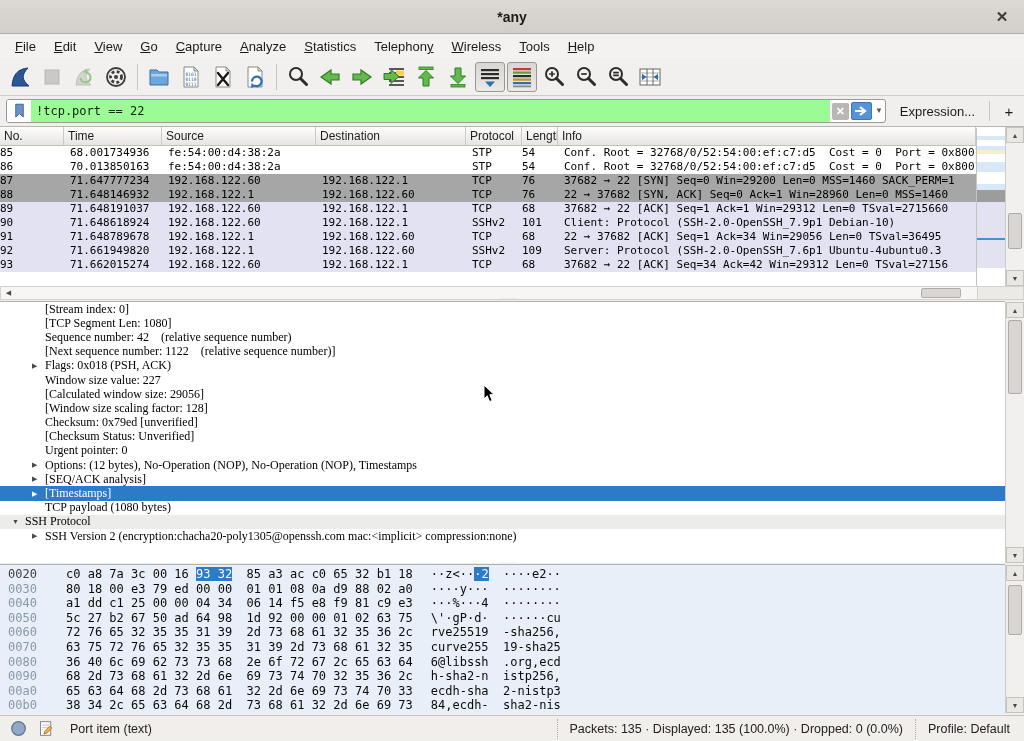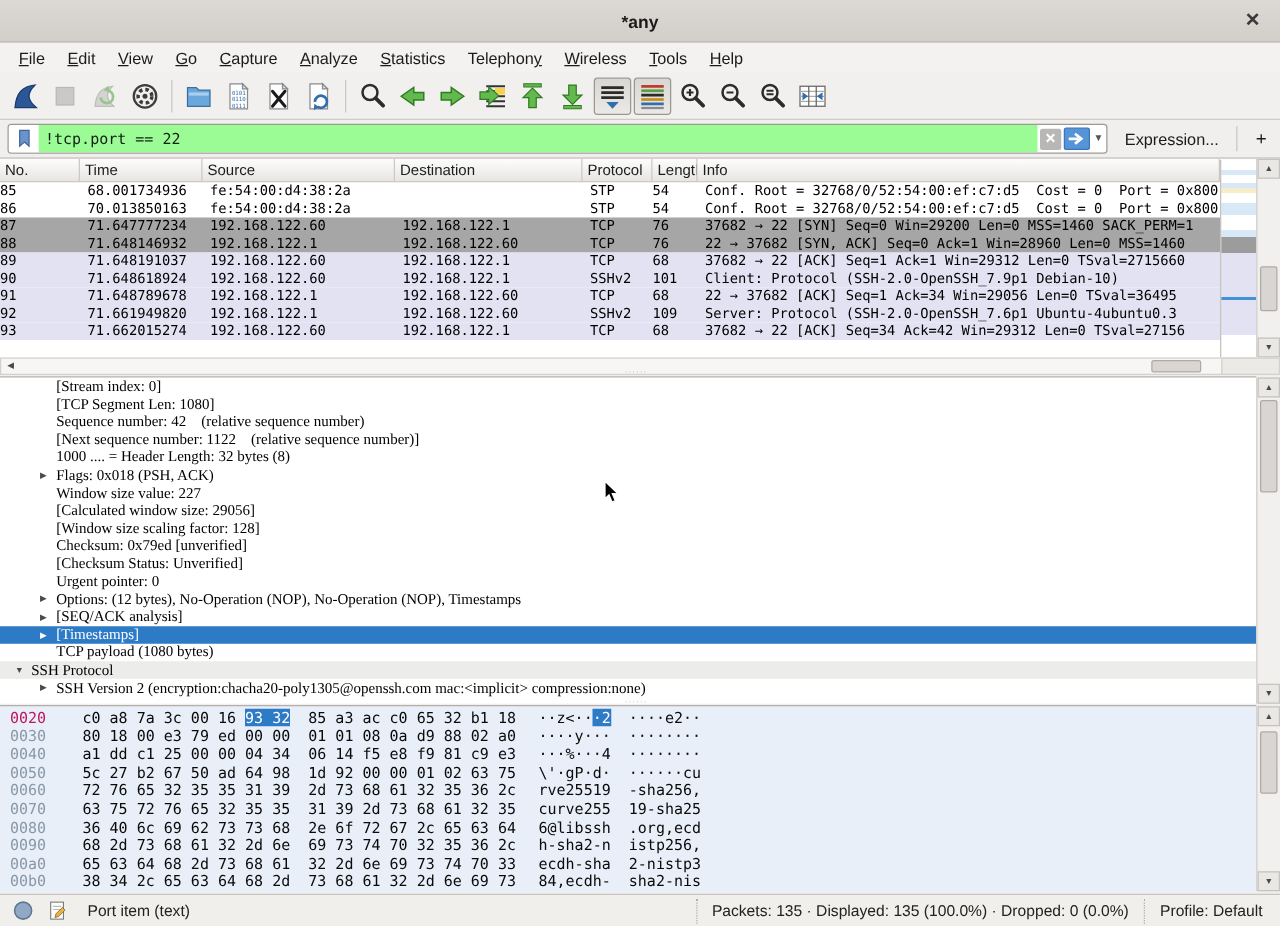--- a/index.html
+++ b/index.html
@@ -83,21 +83,21 @@
     font-size:12px; white-space:pre; color:#000; }
   .dline .arw { width:15px; flex:none; font-size:7px; color:#4a4a4a; text-align:left; padding-left:2px; }
   .dline.sel { background:var(--selection); color:#fff; }
   .dline.sel .arw { color:#fff; }
   .dline.band { background:#ececea; }
   
   .hexpane { position:absolute; left:0; top:564px; width:1005px; height:150px; background:var(--hex_bg);
     border-top:1px solid #b3afab; overflow:hidden; padding-top:2px; }
   .hexrow { height:14.6px; font-family:"DejaVu Sans Mono", monospace; font-size:12px; line-height:14.6px; white-space:pre; color:#0a0a0a; }
   .hexrow .off { display:inline-block; width:38px; margin-left:8px; color:var(--hex_dim); }
-  .hexrow .off.cur { color:#be185d; }
+  .hexrow .off.cur { color:#404040; }
   .hexrow .hb { display:inline-block; margin-left:20px; }
   .hexrow .ha { display:inline-block; margin-left:18px; }
   .hl { background:var(--selection); color:#fff; }
   .hexvs { top:565px; height:148px; }
   
   .statusbar { position:absolute; left:0; top:715px; width:1024px; height:26px; background:#f1efec;
     border-top:1px solid #c8c4c0; display:flex; align-items:center; font-size:12.5px; color:#222; }
   .sb-icon { width:20px; height:20px; margin-left:8px; display:flex; align-items:center; justify-content:center; }
   .sb-icon svg { width:17px; height:17px; }
   .sb-left { margin-left:14px; }
@@ -342,21 +342,20 @@
     <span class="harr" style="left:988px;">▶</span>
   </div>
   <div class="hcorner"></div>
   <span class="splitdots" style="top:297px;">······</span>
 
   <div class="details" id="details">
       <div class="dline" style="padding-left: 30px;"><span class="arw"></span><span>[Stream index: 0]</span></div>
       <div class="dline" style="padding-left: 30px;"><span class="arw"></span><span>[TCP Segment Len: 1080]</span></div>
       <div class="dline" style="padding-left: 30px;"><span class="arw"></span><span>Sequence number: 42    (relative sequence number)</span></div>
       <div class="dline" style="padding-left: 30px;"><span class="arw"></span><span>[Next sequence number: 1122    (relative sequence number)]</span></div>
-      <div class="dline" style="padding-left: 30px;"><span class="arw"></span><span>1000 .... = Header Length: 32 bytes (8)</span></div>
       <div class="dline" style="padding-left: 30px;"><span class="arw">▶</span><span>Flags: 0x018 (PSH, ACK)</span></div>
       <div class="dline" style="padding-left: 30px;"><span class="arw"></span><span>Window size value: 227</span></div>
       <div class="dline" style="padding-left: 30px;"><span class="arw"></span><span>[Calculated window size: 29056]</span></div>
       <div class="dline" style="padding-left: 30px;"><span class="arw"></span><span>[Window size scaling factor: 128]</span></div>
       <div class="dline" style="padding-left: 30px;"><span class="arw"></span><span>Checksum: 0x79ed [unverified]</span></div>
       <div class="dline" style="padding-left: 30px; text-align: center;"><span class="arw"></span><span>[Checksum Status: Unverified]</span></div>
       <div class="dline" style="padding-left: 30px;"><span class="arw"></span><span>Urgent pointer: 0</span></div>
       <div class="dline" style="padding-left: 30px;"><span class="arw">▶</span><span>Options: (12 bytes), No-Operation (NOP), No-Operation (NOP), Timestamps</span></div>
       <div class="dline" style="padding-left: 30px;"><span class="arw">▶</span><span>[SEQ/ACK analysis]</span></div>
       <div class="dline sel" style="padding-left: 30px;"><span class="arw">▶</span><span>[Timestamps]</span></div>

